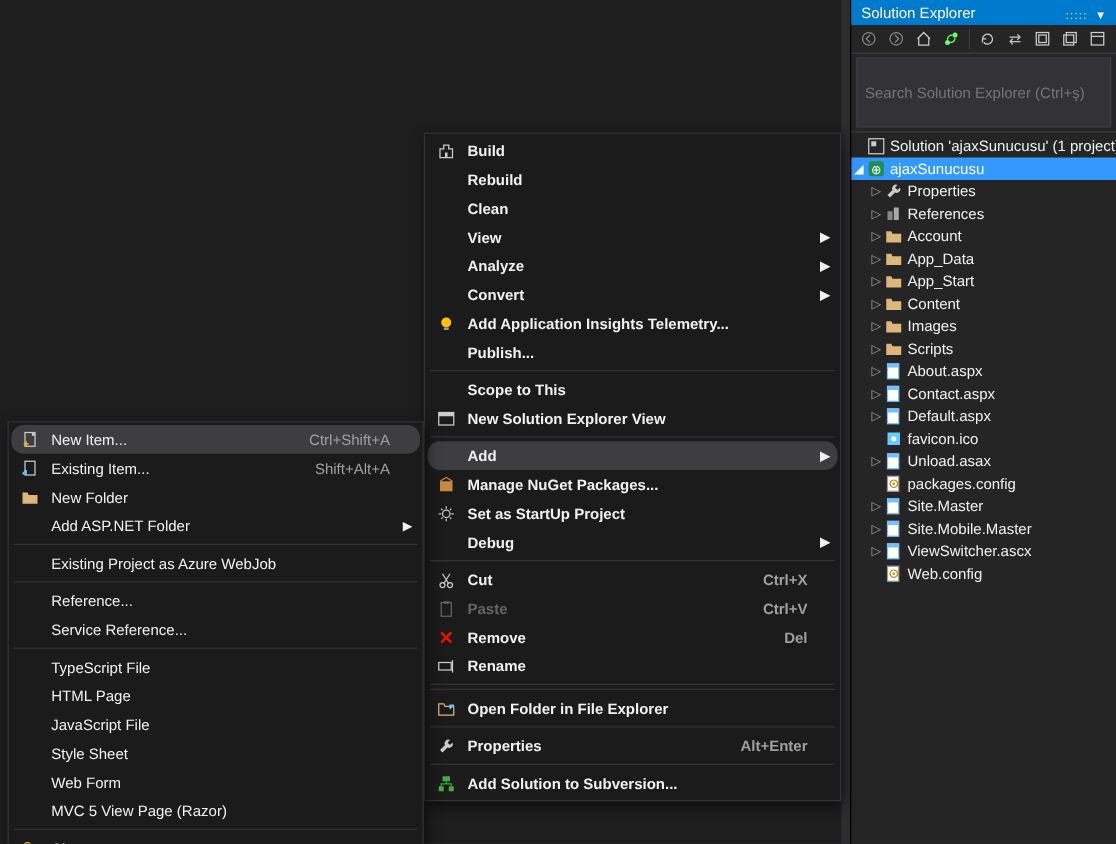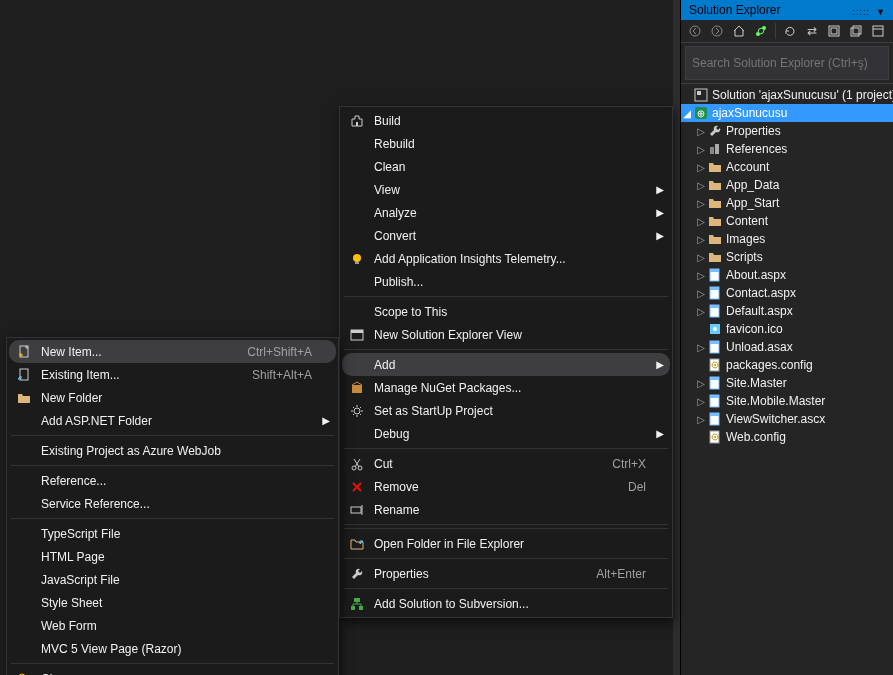--- a/index.html
+++ b/index.html
@@ -24,21 +24,21 @@
     position: absolute;
     right: 0; top: 0;
     width: 213px; height: 675px;
     background: #252526;
     border-left: 1px solid #000;
     display: flex;
     flex-direction: column;
   }
   .panel-title {
     background: #007acc;
-    color: #000000;
+    color: #fef9c3;
     padding: 3px 8px;
     font-size: 12px;
     display: flex;
     align-items: flex-end;
   }
   .panel-title .spacer { flex: 1; }
   .panel-title .dots {
     font-size: 9px;
     letter-spacing: 1px;
     opacity: .9;
@@ -66,21 +66,21 @@
   }
   .search {
     padding: 3px 4px;
     border-bottom: 1px solid #3e3e42;
   }
   .search input {
     width: 100%;
     background: #333337;
     border: 1px solid #3e3e42;
     color: #999;
-    padding: 9px 6px;
+    padding: 20px 6px;
     font-size: 12px;
     outline: none;
   }
   .tree {
     flex: 1;
     overflow: hidden;
     padding: 2px 0;
   }
   .node {
     display: flex;
@@ -428,21 +428,21 @@
             <rect x="3" y="2" width="9" height="12" fill="#fff" stroke="#999"></rect>
             <path d="M8 5a3 3 0 1 0 .1 0" fill="none" stroke="#c80"></path>
             <circle cx="8" cy="8" r="1" fill="#c80"></circle>
           </svg>
         </span>
         <span>Web.config</span>
       </div>
     </div>
 </div>
 
-<div class="menu" id="menu-main" style="left:339px; top:106px; width:334px;">
+<div class="menu" id="menu-main" style="left:339px; top:106px; width:334px;font-weight:bold;">
     <div class="menu-item">
       <span class="menu-icon">
         <svg width="16" height="16">
           <path d="M3 13V6h3V3h4v3h3v7z" fill="none" stroke="#ccc"></path>
           <rect x="7" y="9" width="2" height="4" fill="#ccc"></rect>
         </svg>
       </span>
       <span class="menu-label">Build</span>
     </div>
     <div class="menu-item">
@@ -528,20 +528,30 @@
     <div class="menu-item">
       <span class="menu-icon">
         <svg width="16" height="16">
           <circle cx="5" cy="12" r="2" fill="none" stroke="#ccc"></circle>
           <circle cx="11" cy="12" r="2" fill="none" stroke="#ccc"></circle>
           <path d="M6 11L11 3M10 11L5 3" stroke="#ccc"></path>
         </svg>
       </span>
       <span class="menu-label">Cut</span>
       <span class="menu-shortcut">Ctrl+X</span>
+    </div>
+    <div class="menu-item disabled">
+      <span class="menu-icon">
+        <svg width="16" height="16">
+          <rect x="4" y="3" width="8" height="11" fill="none" stroke="#656565"></rect>
+          <rect x="6" y="2" width="4" height="2" fill="#656565"></rect>
+        </svg>
+      </span>
+      <span class="menu-label">Paste</span>
+      <span class="menu-shortcut">Ctrl+V</span>
     </div>
     <div class="menu-item">
       <span class="menu-icon">
         <svg width="16" height="16">
           <path d="M4 4l8 8M12 4l-8 8" stroke="#e51400" stroke-width="2"></path>
         </svg>
       </span>
       <span class="menu-label">Remove</span>
       <span class="menu-shortcut">Del</span>
     </div>

